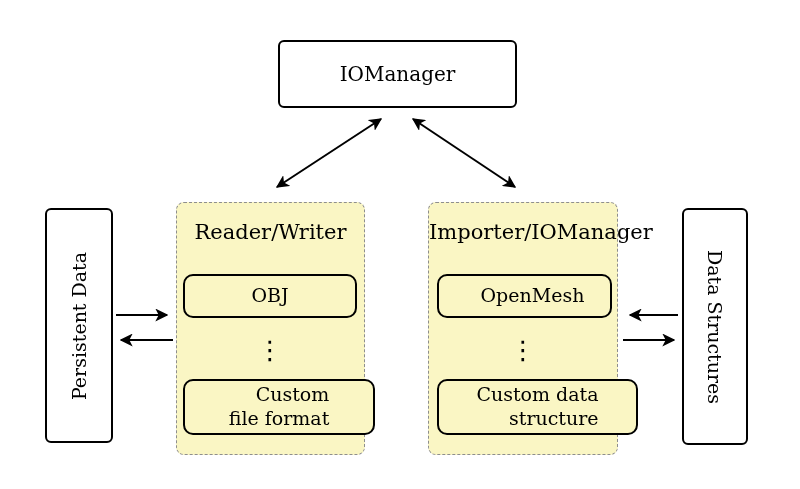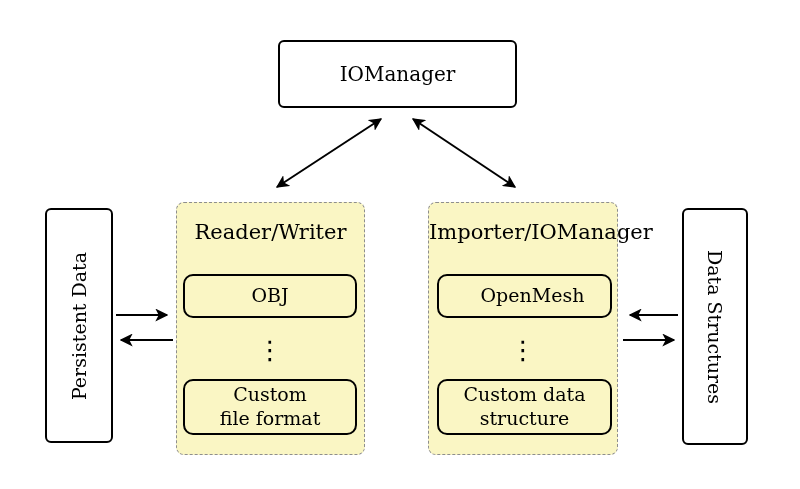--- a/index.html
+++ b/index.html
@@ -52,27 +52,27 @@
     position:absolute;top:17px;left:0;right:0;
     text-align:center;font-size:21px;white-space:nowrap;
   }
   .item{
     position:absolute;
     background:var(--container-fill);
     border:2.5px solid var(--node-border);
     border-radius:10px;
     display:flex;align-items:center;justify-content:center;
     box-sizing:border-box;
-    font-size:19px;text-align:center;line-height:1.25;
+    font-size:19px;text-align:right;line-height:1.25;
     white-space:pre-line;
   }
   .item-obj{left:183px;top:274px;width:174px;height:44px;}
-  .item-customfile{left:183px;top:379px;width:174px;height:56px;}
+  .item-customfile{left:183px;top:379px;width:192px;height:56px;}
   .item-openmesh{left:437px;top:274px;width:175px;height:44px;padding-left:16px;}
-  .item-customdata{left:437px;top:379px;width:175px;height:56px;}
+  .item-customdata{left:437px;top:379px;width:201px;height:56px;}
   .dots{
     position:absolute;top:328px;width:30px;height:44px;
     display:flex;align-items:center;justify-content:center;
     font-family:"DejaVu Sans","Liberation Sans",sans-serif;
     font-size:26px;line-height:1;
   }
   .dots-left{left:255px;}
   .dots-right{left:508px;}
 </style>
 </head>

